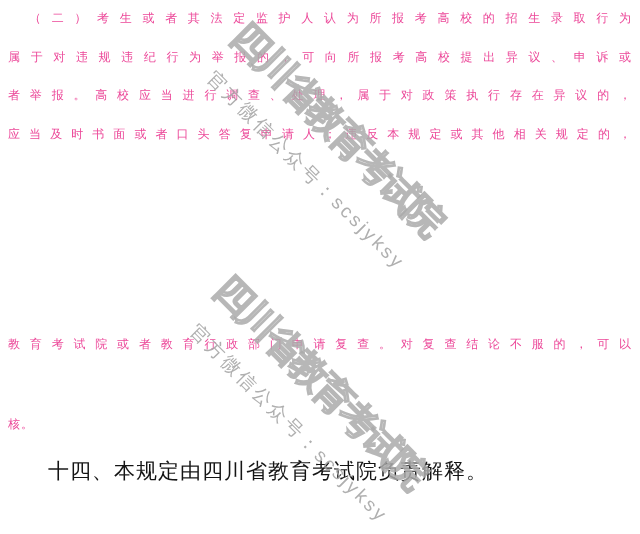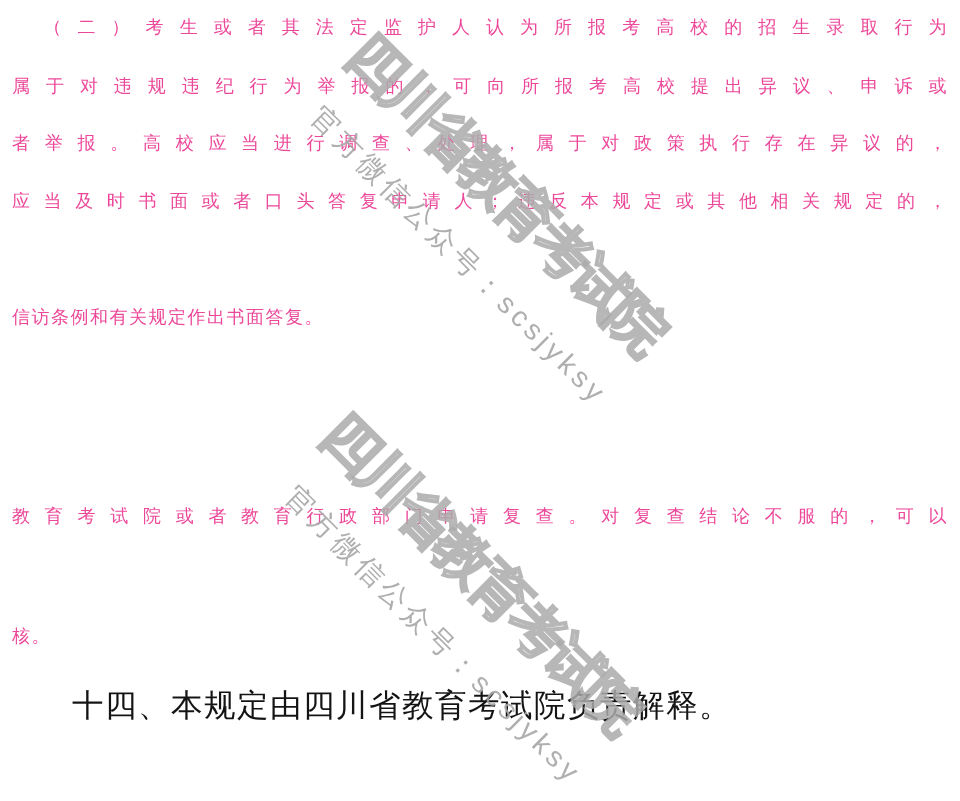--- a/index.html
+++ b/index.html
@@ -64,21 +64,20 @@
 </style>
 </head>
 <body>
 
 <div class="page">
 
   <div class="line just indent-paren" style="top:5px">（二）考生或者其法定监护人认为所报考高校的招生录取行为</div>
   <div class="line just" style="top:44px">属于对违规违纪行为举报的，可向所报考高校提出异议、申诉或</div>
   <div class="line just" style="top:82px">者举报。高校应当进行调查、处理，属于对政策执行存在异议的，</div>
   <div class="line just" style="top:121px">应当及时书面或者口头答复申请人；违反本规定或其他相关规定的，</div>
-  <div class="line" style="top:198px">信访条例和有关规定作出书面答复。</div>
 
   <div class="line just" style="top:331px">教育考试院或者教育行政部门申请复查。对复查结论不服的，可以</div>
   <div class="line" style="top:411px">核。</div>
 
   <div class="line bold-line indent-2em" style="top:457px">十四、本规定由四川省教育考试院负责解释。</div>
 
   <div class="wm" style="left:256px; top:12px">
     <div class="wm-big">四川省教育考试院</div>
     <div class="wm-small">官方微信公众号：scsjyksy</div>
   </div>

